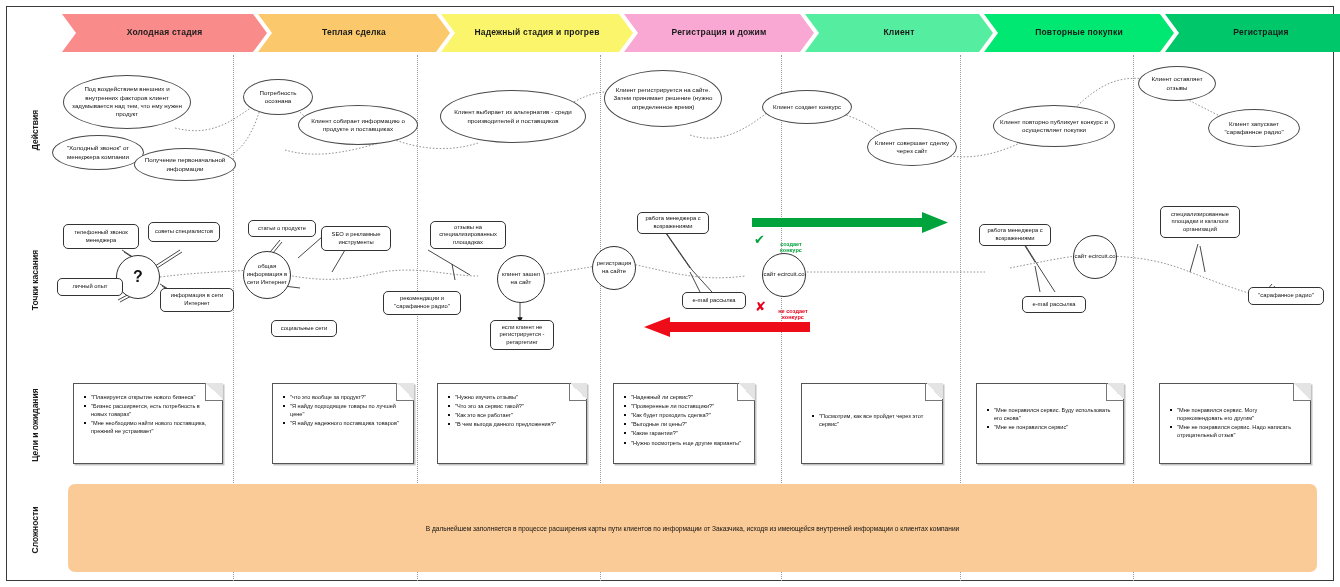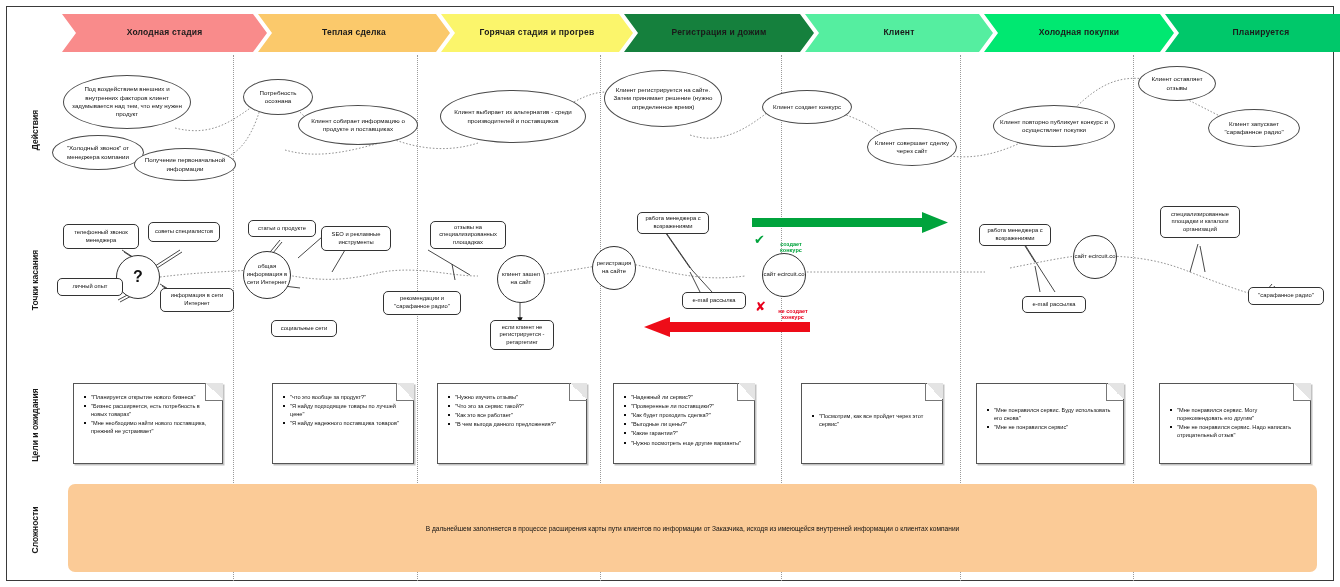--- a/index.html
+++ b/index.html
@@ -91,33 +91,33 @@
   <div class="vdiv" style="left:1133px"></div>
 
   <div class="stages">
     <div class="chev first" style="left:0px;width:205px;background:#f98b8b;">
       <span>Холодная стадия</span>
       </div>
     <div class="chev" style="left:196px;width:192px;background:#fbc96b;">
       <span>Теплая сделка</span>
       </div>
     <div class="chev" style="left:379px;width:192px;background:#fbf56b;">
-      <span>Горячая стадия и прогрев</span>
-      </div>
-    <div class="chev" style="left:562px;width:190px;background:#15803d;">
+      <span>Надежный стадия и прогрев</span>
+      </div>
+    <div class="chev" style="left:562px;width:190px;background:#f9a8d4;">
       <span>Регистрация и дожим</span>
       </div>
     <div class="chev" style="left:743px;width:188px;background:#55eea0;">
       <span>Клиент</span>
       </div>
     <div class="chev" style="left:922px;width:190px;background:#00e871;">
-      <span>Холодная покупки</span>
+      <span>Повторные покупки</span>
       </div>
     <div class="chev" style="left:1103px;width:192px;background:#00c86a;">
-      <span>Планируется</span>
+      <span>Регистрация</span>
       </div>
   </div>
 
   <div class="rowlabel" style="top:125px;left:-10px;"><span>Действия</span></div>
   <div class="rowlabel" style="top:275px;left:-10px;"><span>Точки касания</span></div>
   <div class="rowlabel" style="top:420px;left:-10px;"><span>Цели и ожидания</span></div>
   <div class="rowlabel" style="top:525px;left:-10px;"><span>Сложности</span></div>
 
   <svg class="overlay" viewBox="0 0 1340 587">
     <g fill="none" stroke="#777" stroke-width="0.8" stroke-dasharray="1.6 1.8">

